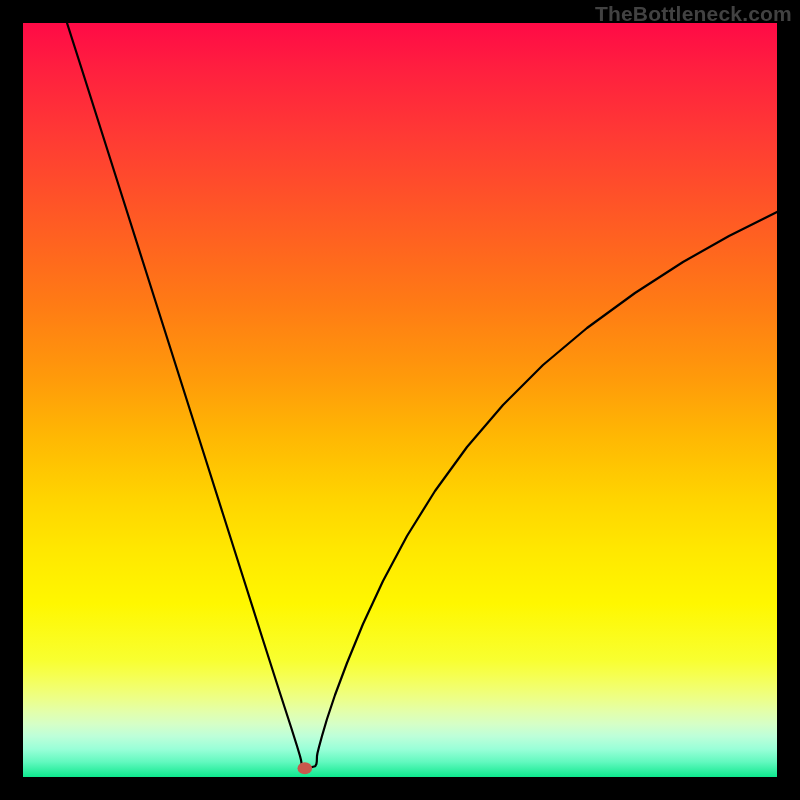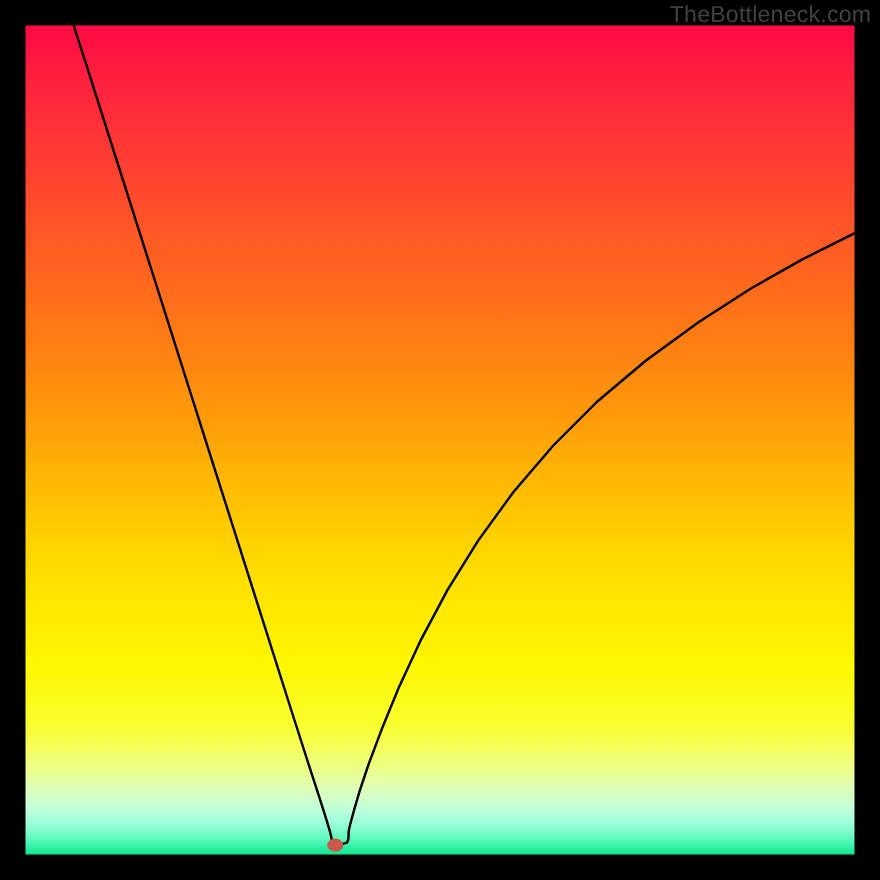--- a/index.html
+++ b/index.html
@@ -67,21 +67,21 @@
   }
   .marker {
     fill: #c8584c;
   }
   .watermark {
     position: absolute;
     top: 2px;
     right: 8px;
     color: #424242;
     font-size: 21px;
-    font-weight: 400;
+    font-weight: 700;
     letter-spacing: 0.2px;
   }
 </style>
 </head>
 <body>
 
 <div class="frame">
   <div class="plot">
     <div class="gradient"></div>
     <svg class="curve-svg" viewBox="0 0 754 754" preserveAspectRatio="none">

